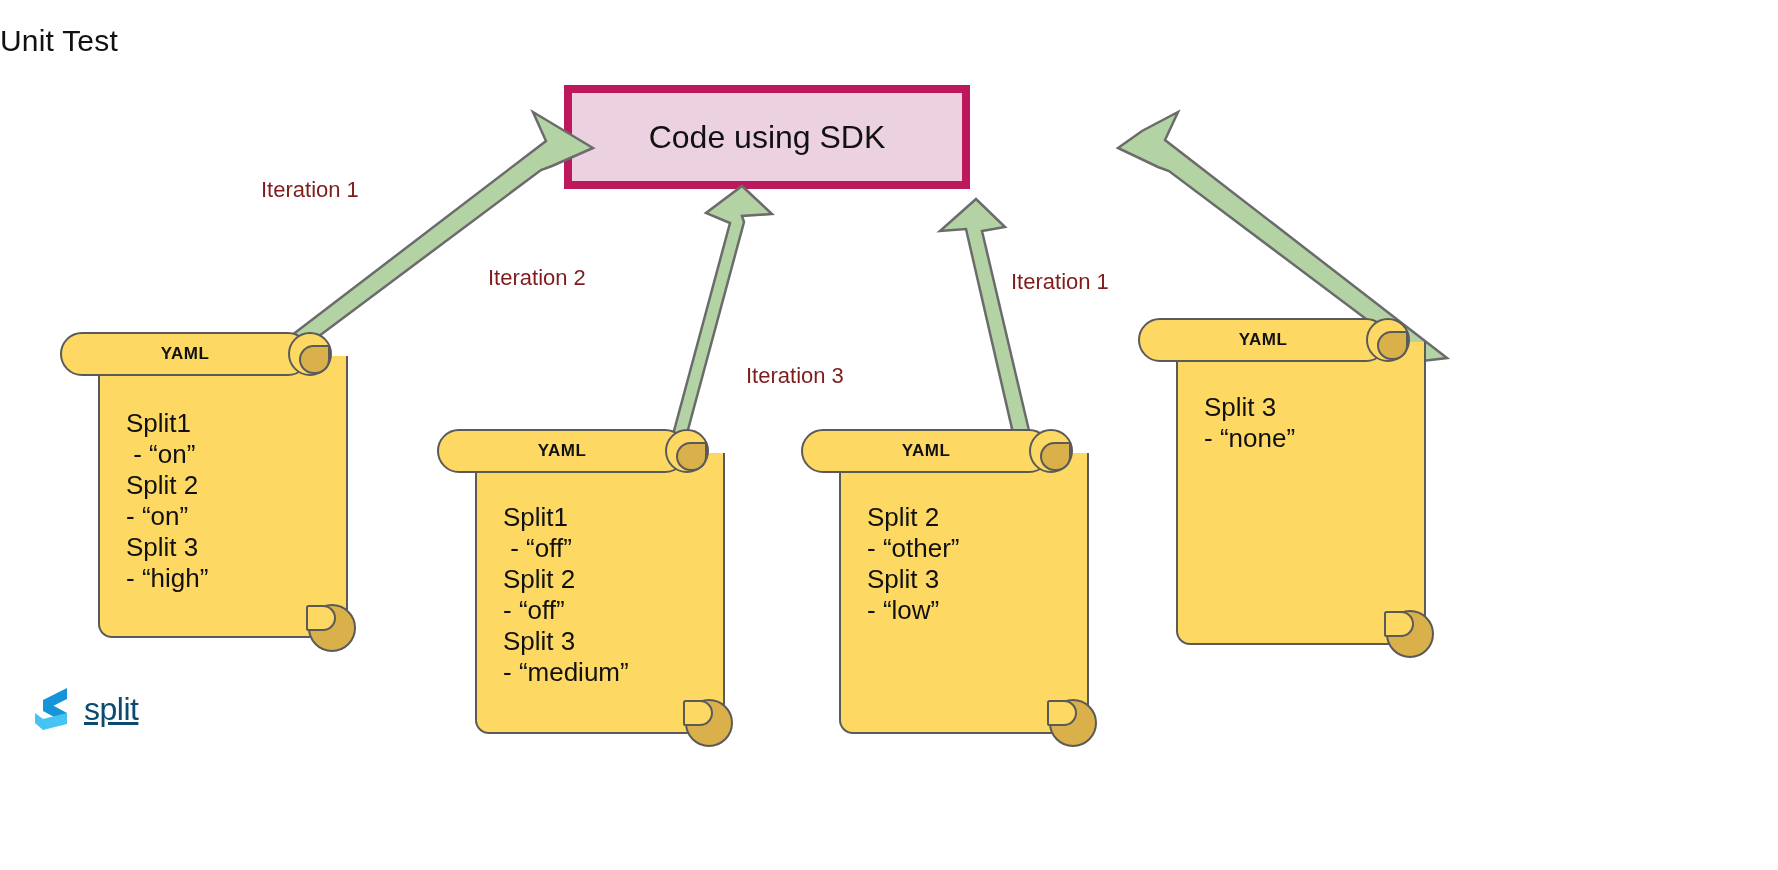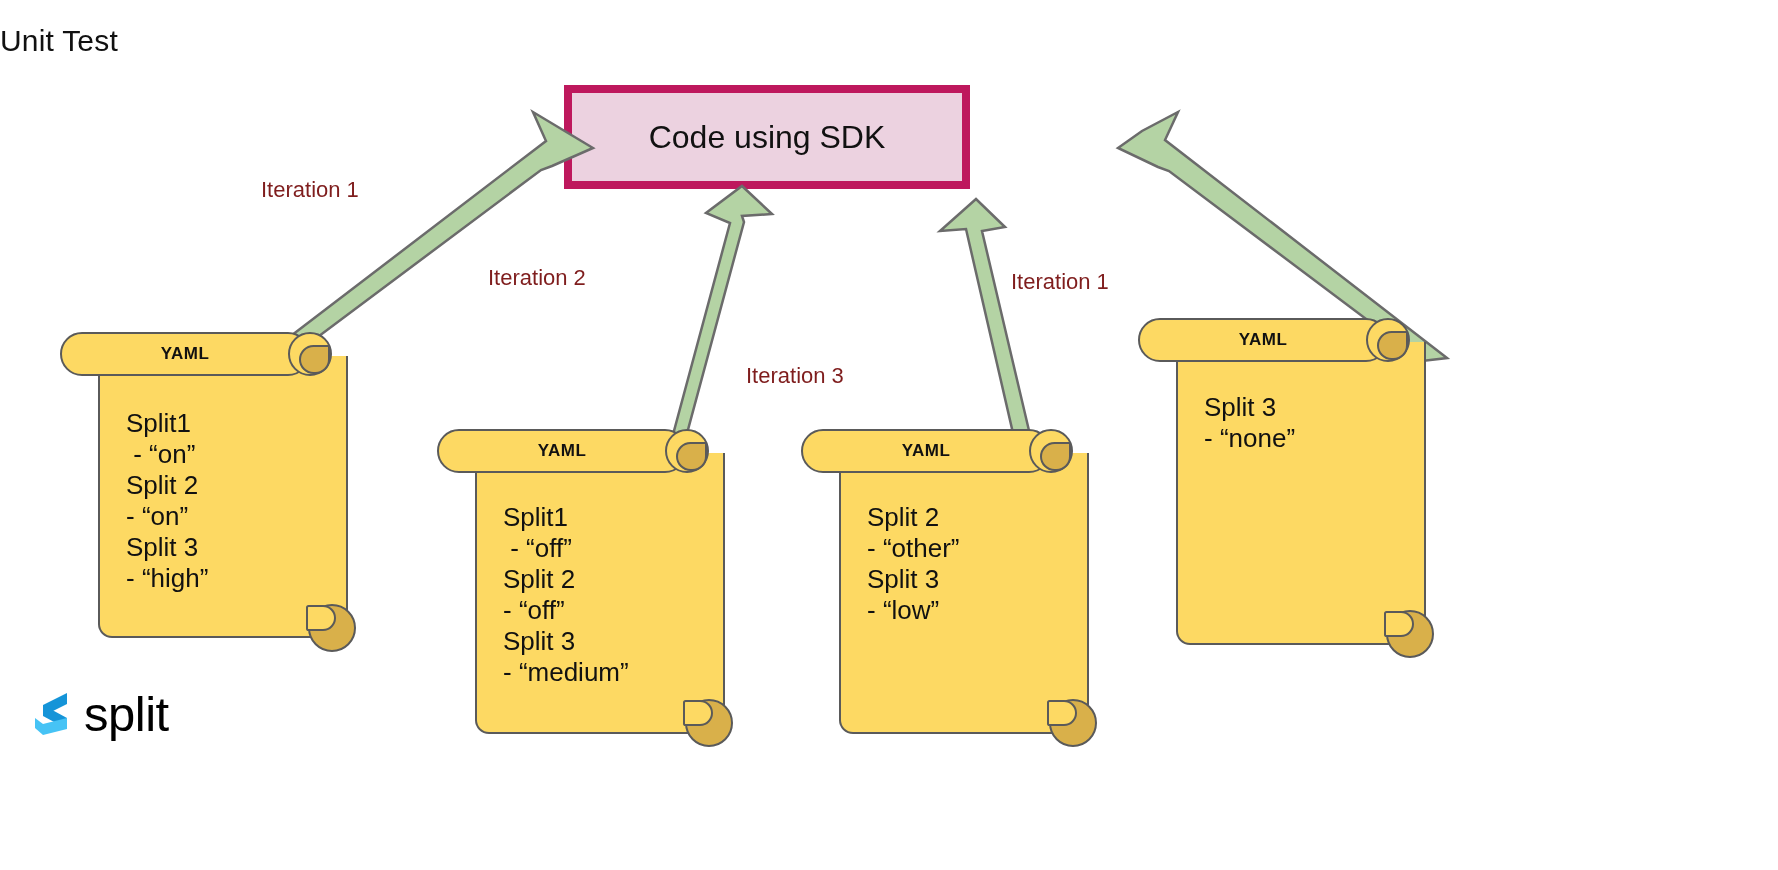--- a/index.html
+++ b/index.html
@@ -170,23 +170,24 @@
   
   .split-logo {
     position: absolute;
     left: 33px;
     top: 686px;
     display: flex;
     align-items: center;
     gap: 9px;
   }
   .split-logo-word {
-    font-size: 49px;
-    color: #000000;
+    font-size: 32px;
+    color: #0c4a6e;
     letter-spacing: -0.5px;
+    text-decoration: underline;
   }
 </style>
 </head>
 <body>
 
 <div id="canvas">
 
   <div class="diagram-title">Unit Test</div>
 
   <div class="sdk-box">

